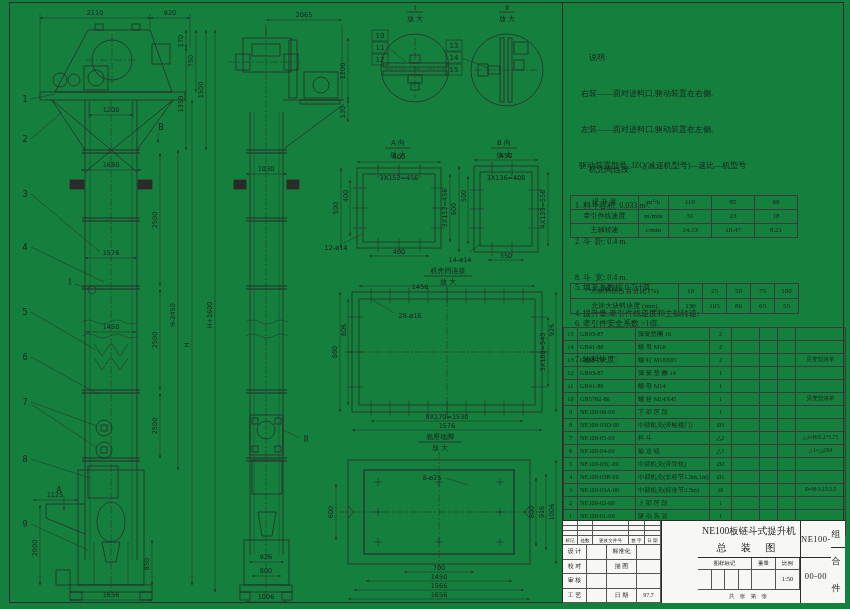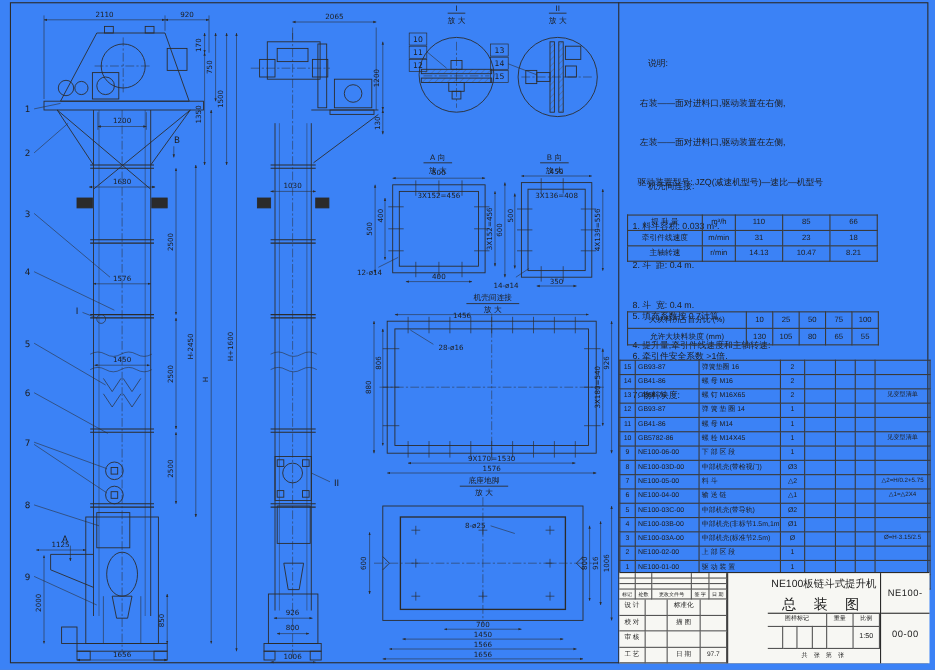--- a/index.html
+++ b/index.html
@@ -1,23 +1,23 @@
 <!DOCTYPE html>
 <html><head>
 <meta charset="utf-8">
 <style>
   html,body{margin:0;padding:0;background:#888;}
-  .sheet{position:relative;width:850px;height:609px;background:#3b82f6;overflow:hidden;
+  .sheet{position:relative;width:850px;height:609px;background:#15803d;overflow:hidden;
          font-family:"Liberation Sans","DejaVu Sans",sans-serif;color:#1d1d1d;}
   .frame{position:absolute;left:9px;top:2px;width:835px;height:601px;border:1.6px solid #2b2b2b;box-sizing:border-box;}
   svg{position:absolute;left:0;top:0;}
   svg text{font-family:"DejaVu Sans",sans-serif;fill:#1d1d1d;}
   .dt{font-size:6.5px;} .tt{font-size:7px;} .bal{font-size:8px;} .cal{font-size:7px;}
   
-  .panel{position:absolute;left:562px;top:2px;width:283px;height:601px;border-left:1px solid #2b2b2b;box-sizing:border-box;}
+  .panel{position:absolute;left:562px;top:2px;width:283px;height:601px;border-left:1px solid #2b2b2b;box-sizing:border-box;font-family:Liberation Serif, serif;}
   .txtblock{position:absolute;left:12px;font-size:8px;line-height:12px;white-space:pre;}
   .txtblock div{height:12px;}
   table{border-collapse:collapse;table-layout:fixed;}
   td{border:0.8px solid #3a3a3a;font-size:7px;text-align:center;padding:0 1px;overflow:hidden;white-space:nowrap;height:12px;line-height:1;}
   .spec-table{position:absolute;left:7px;top:193px;width:228px;}
   .spec-table td{height:13px;}
   .lump-table{position:absolute;left:7px;top:281px;width:228px;}
   .lump-table td{height:14px;}
   .parts-table{position:absolute;left:0px;top:325px;width:282px;}
   .parts-table td{font-size:6.3px;}
@@ -29,21 +29,21 @@
   .tb{position:absolute;left:0;top:518px;width:282px;height:83px;border-top:1.4px solid #2b2b2b;display:flex;box-sizing:border-box;background:#f7f7f3;}
   .tb *{box-sizing:border-box;}
   .tb-left{width:100px;border-right:1px solid #2b2b2b;display:flex;flex-direction:column;}
   .rev-grid{display:grid;grid-template-columns:15px 15px 36px 16px 16px;grid-template-rows:5px 5px 5px 9px;}
   .rev-grid div{border-right:1px solid #555;border-bottom:1px solid #555;font-size:4.6px;text-align:center;line-height:9px;overflow:hidden;}
   .role-grid{flex:1;display:grid;grid-template-columns:24px 20px 30px 24px;}
   .role-grid div{border-right:1px solid #555;border-bottom:1px solid #555;font-size:6px;text-align:center;line-height:13px;overflow:hidden;}
   .tb-mid{width:104px;border-right:1px solid #2b2b2b;display:flex;flex-direction:column;margin-left:36px;}
   .tb-prod{height:37px;border-bottom:1px solid #2b2b2b;text-align:center;padding-top:4px;}
   .tb-prod .l1{font-size:9.5px;}
-  .tb-prod .l2{font-size:13px;letter-spacing:6px;margin-top:3px;}
+  .tb-prod .l2{font-size:10px;letter-spacing:6px;margin-top:3px;}
   .tb-mid-hdr{height:11px;display:grid;grid-template-columns:54px 24px 24px;}
   .tb-mid-hdr div{border-right:1px solid #555;border-bottom:1px solid #555;font-size:5.5px;text-align:center;line-height:11px;}
   .tb-mid-box{height:20px;display:grid;grid-template-columns:13.5px 13.5px 13.5px 13.5px 24px 24px;}
   .tb-mid-box div{border-right:1px solid #555;border-bottom:1px solid #555;font-size:6.5px;text-align:center;line-height:20px;}
   .tb-mid-foot{flex:1;font-size:5.5px;text-align:center;line-height:14px;letter-spacing:2px;}
   .tb-right{width:78px;display:flex;}
   .tb-no{height:37px;border-bottom:1px solid #2b2b2b;font-size:8.5px;text-align:center;line-height:37px;letter-spacing:0.5px;}
   .tb-type{height:27px;border-bottom:1px solid #2b2b2b;font-size:9px;text-align:center;line-height:27px;letter-spacing:4px;}
   .tb-blank{flex:1;}
 </style>
@@ -821,17 +821,18 @@
             <div></div>
             <div></div>
             <div></div>
             <div></div>
           <div>1:50</div>
         </div>
         <div class="tb-mid-foot">共  张  第  张</div>
       </div>
       <div class="tb-right">
         <div class="tb-no">NE100-00-00</div>
+        <div class="tb-type">组 合 件</div>
         <div class="tb-blank"></div>
       </div>
     </div>
   </div>
 </div>
 
 </body></html>

